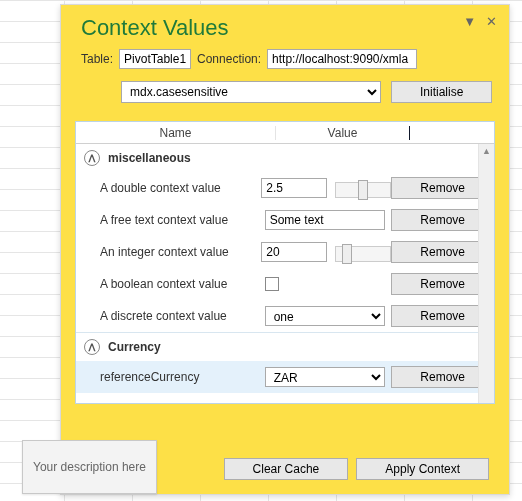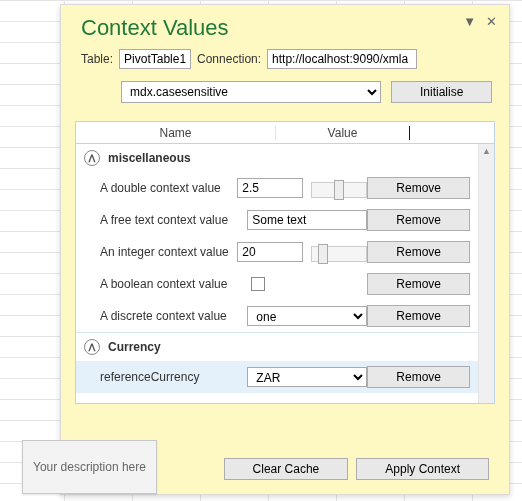--- a/index.html
+++ b/index.html
@@ -21,21 +21,21 @@
       linear-gradient(90deg, #e5e5e5 1px, transparent 1px);
     background-size: 68px 21px;
     background-position: -4px 0;
   }
   .pane {
     position: absolute;
     left: 60px;
     top: 4px;
     right: 12px;
     bottom: 6px;
-    background: #fef9c3;
+    background: #fde047;
     border: 1px solid #d9d9d9;
     box-shadow: 0 2px 6px rgba(0,0,0,0.15);
     display: flex;
     flex-direction: column;
   }
   .pane-head {
     padding: 10px 16px 8px 20px;
     position: relative;
   }
   .title {
@@ -170,21 +170,21 @@
     width: 10px; height: 20px;
     background: #eee;
     border: 1px solid #aaa;
   }
   .checkbox {
     width: 14px; height: 14px;
     border: 1px solid #888;
     background: #fff;
   }
   .sel-small { width: 120px; height: 20px; }
-  .gc-rm { margin-left: auto; margin-right: 24px; }
+  .gc-rm { margin-left: auto; }
   .hr { height:1px; background:#d8e6f0; }
   
   .tooltip {
     position: absolute;
     left: 22px;
     top: 440px;
     background: #f3f3f3;
     border: 1px solid #c8c8c8;
     padding: 19px 10px;
     font-size: 12px;

